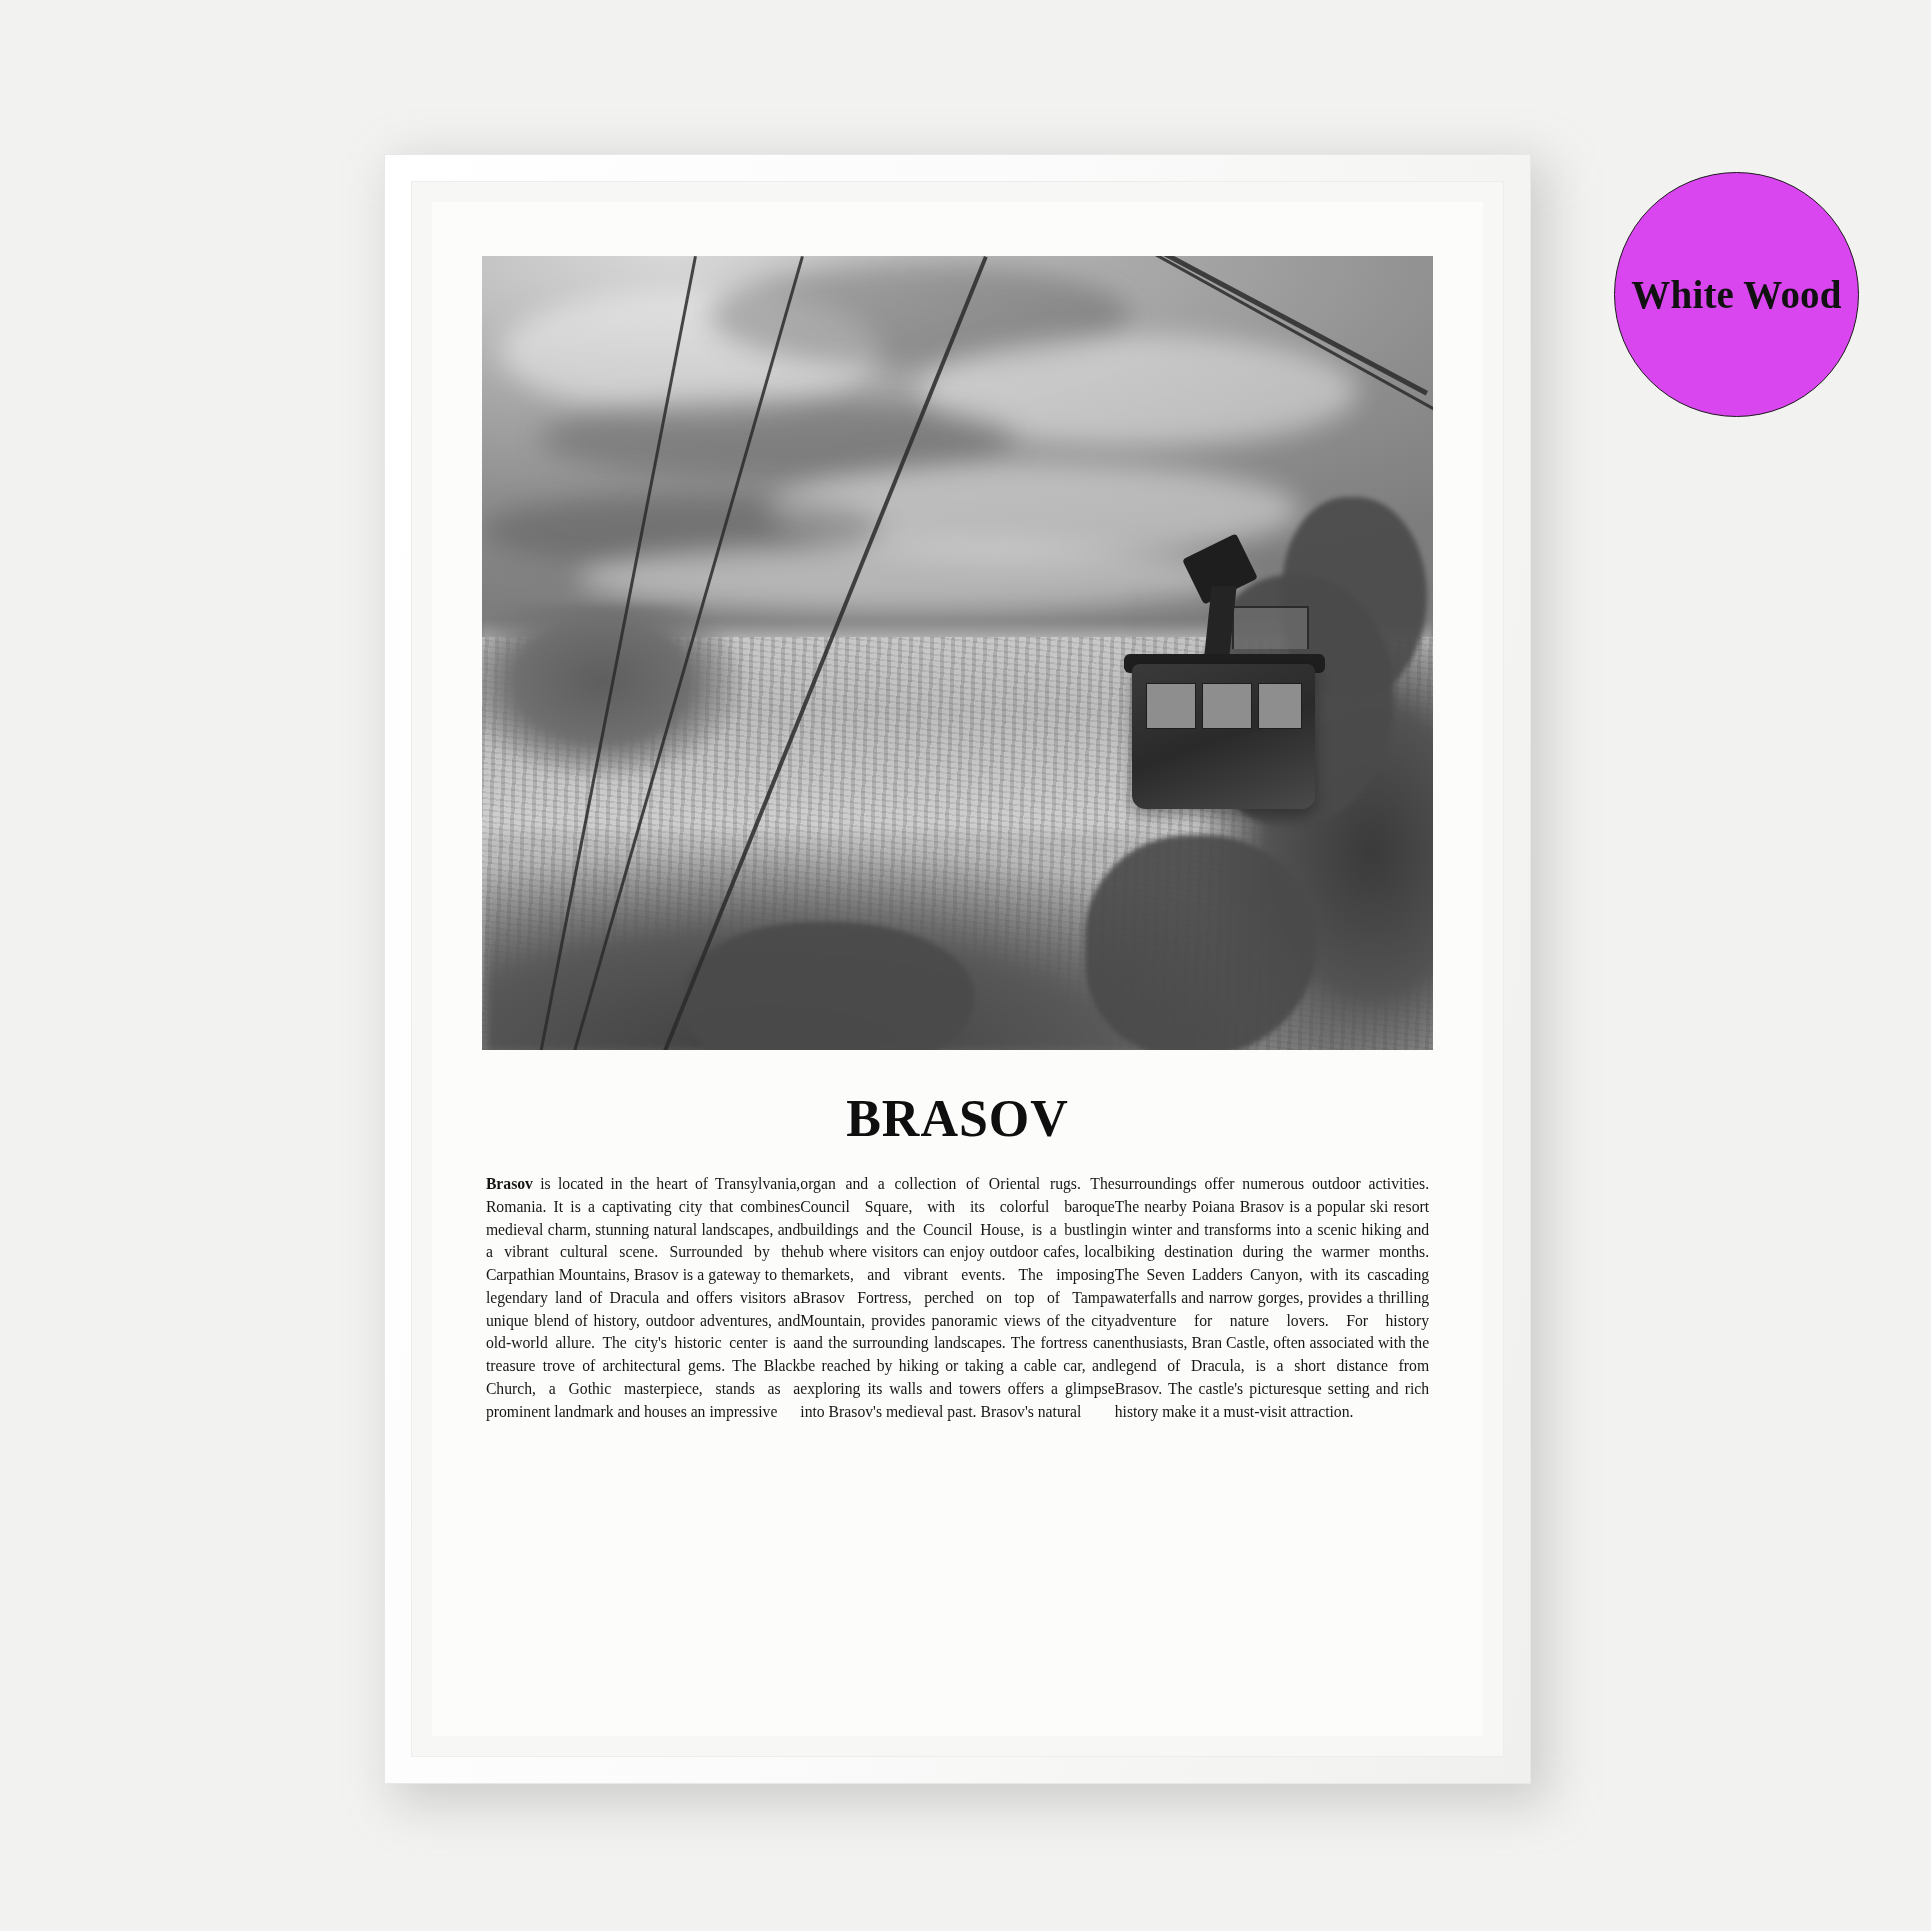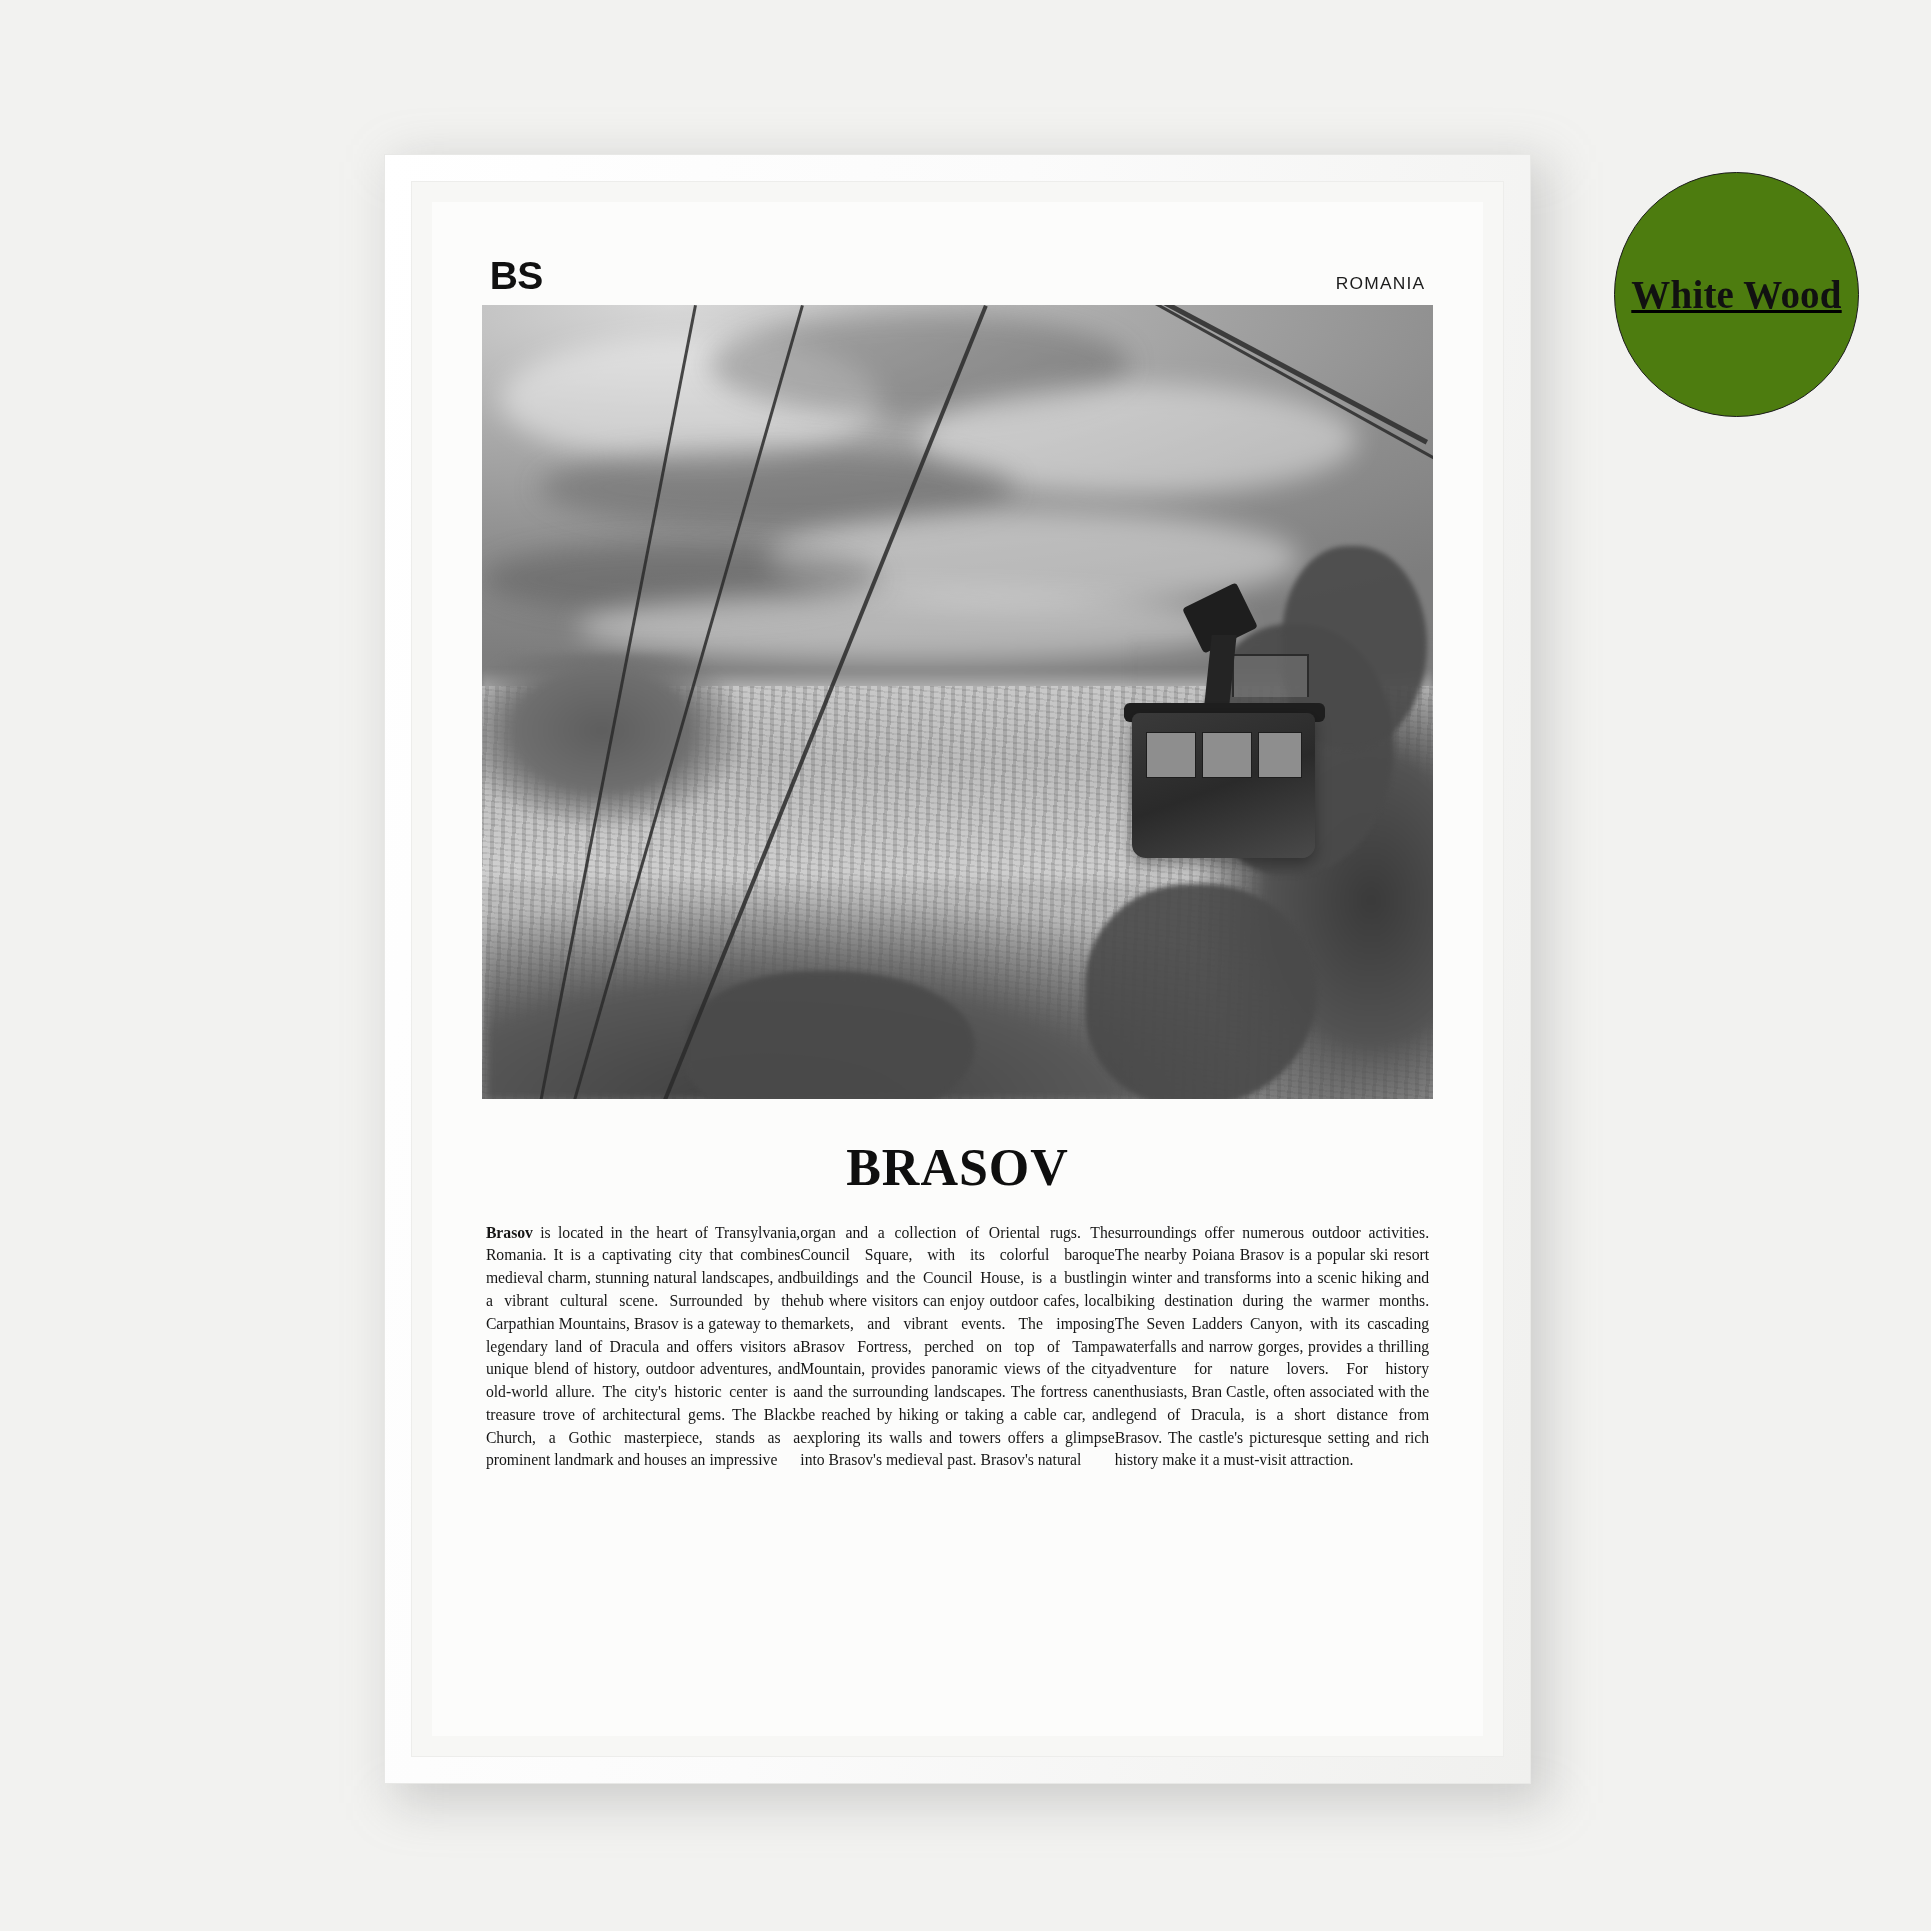--- a/index.html
+++ b/index.html
@@ -17,26 +17,25 @@
 
   
   .badge {
     position: absolute;
     left: 1614px;
     top: 172px;
     width: 243px;
     height: 243px;
     border: 1.9px solid #1b1b1b;
     border-radius: 50%;
-    background: #4d7c0f;
+    background: #d946ef;
     display: flex;
     align-items: center;
     justify-content: center;
     z-index: 5;
-    text-decoration: underline;
   }
   .badge-label {
     font-family: "Liberation Serif", serif;
     font-weight: bold;
     font-size: 39px;
     color: #111;
     letter-spacing: 0.2px;
     white-space: nowrap;
   }
 
@@ -281,24 +280,20 @@
 <div class="badge">
   <span class="badge-label">White Wood</span>
 </div>
 
 <div class="frame-shadow"></div>
 
 <div class="frame">
   <div class="frame-inner-edge">
     <div class="mat">
 
-      <div class="poster-head">
-        <div class="poster-code">BS</div>
-        <div class="poster-country">ROMANIA</div>
-      </div>
 
       <div class="photo">
         <div class="sky"></div>
 
         <div class="cloud" style="left:2%;top:4%;width:40%;height:16%;"></div>
         <div class="cloud dark" style="left:24%;top:1%;width:44%;height:13%;"></div>
         <div class="cloud" style="left:46%;top:10%;width:46%;height:14%;"></div>
         <div class="cloud dark" style="left:6%;top:18%;width:50%;height:10%;"></div>
         <div class="cloud" style="left:30%;top:26%;width:56%;height:12%;"></div>
         <div class="cloud dark" style="left:0%;top:30%;width:42%;height:9%;"></div>

